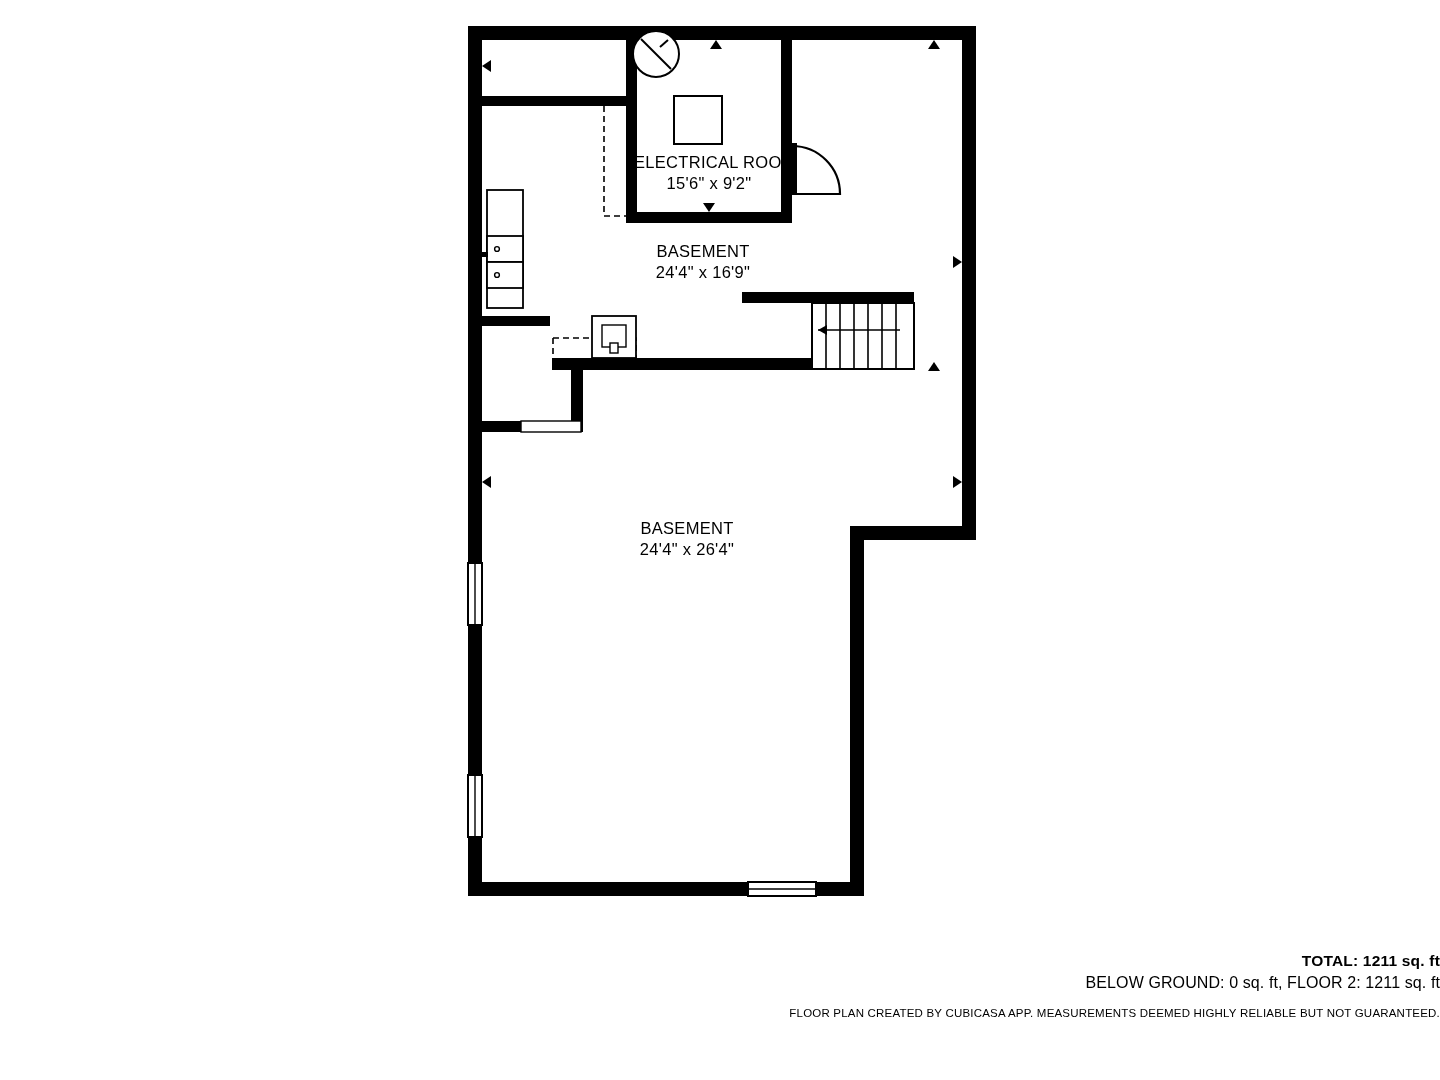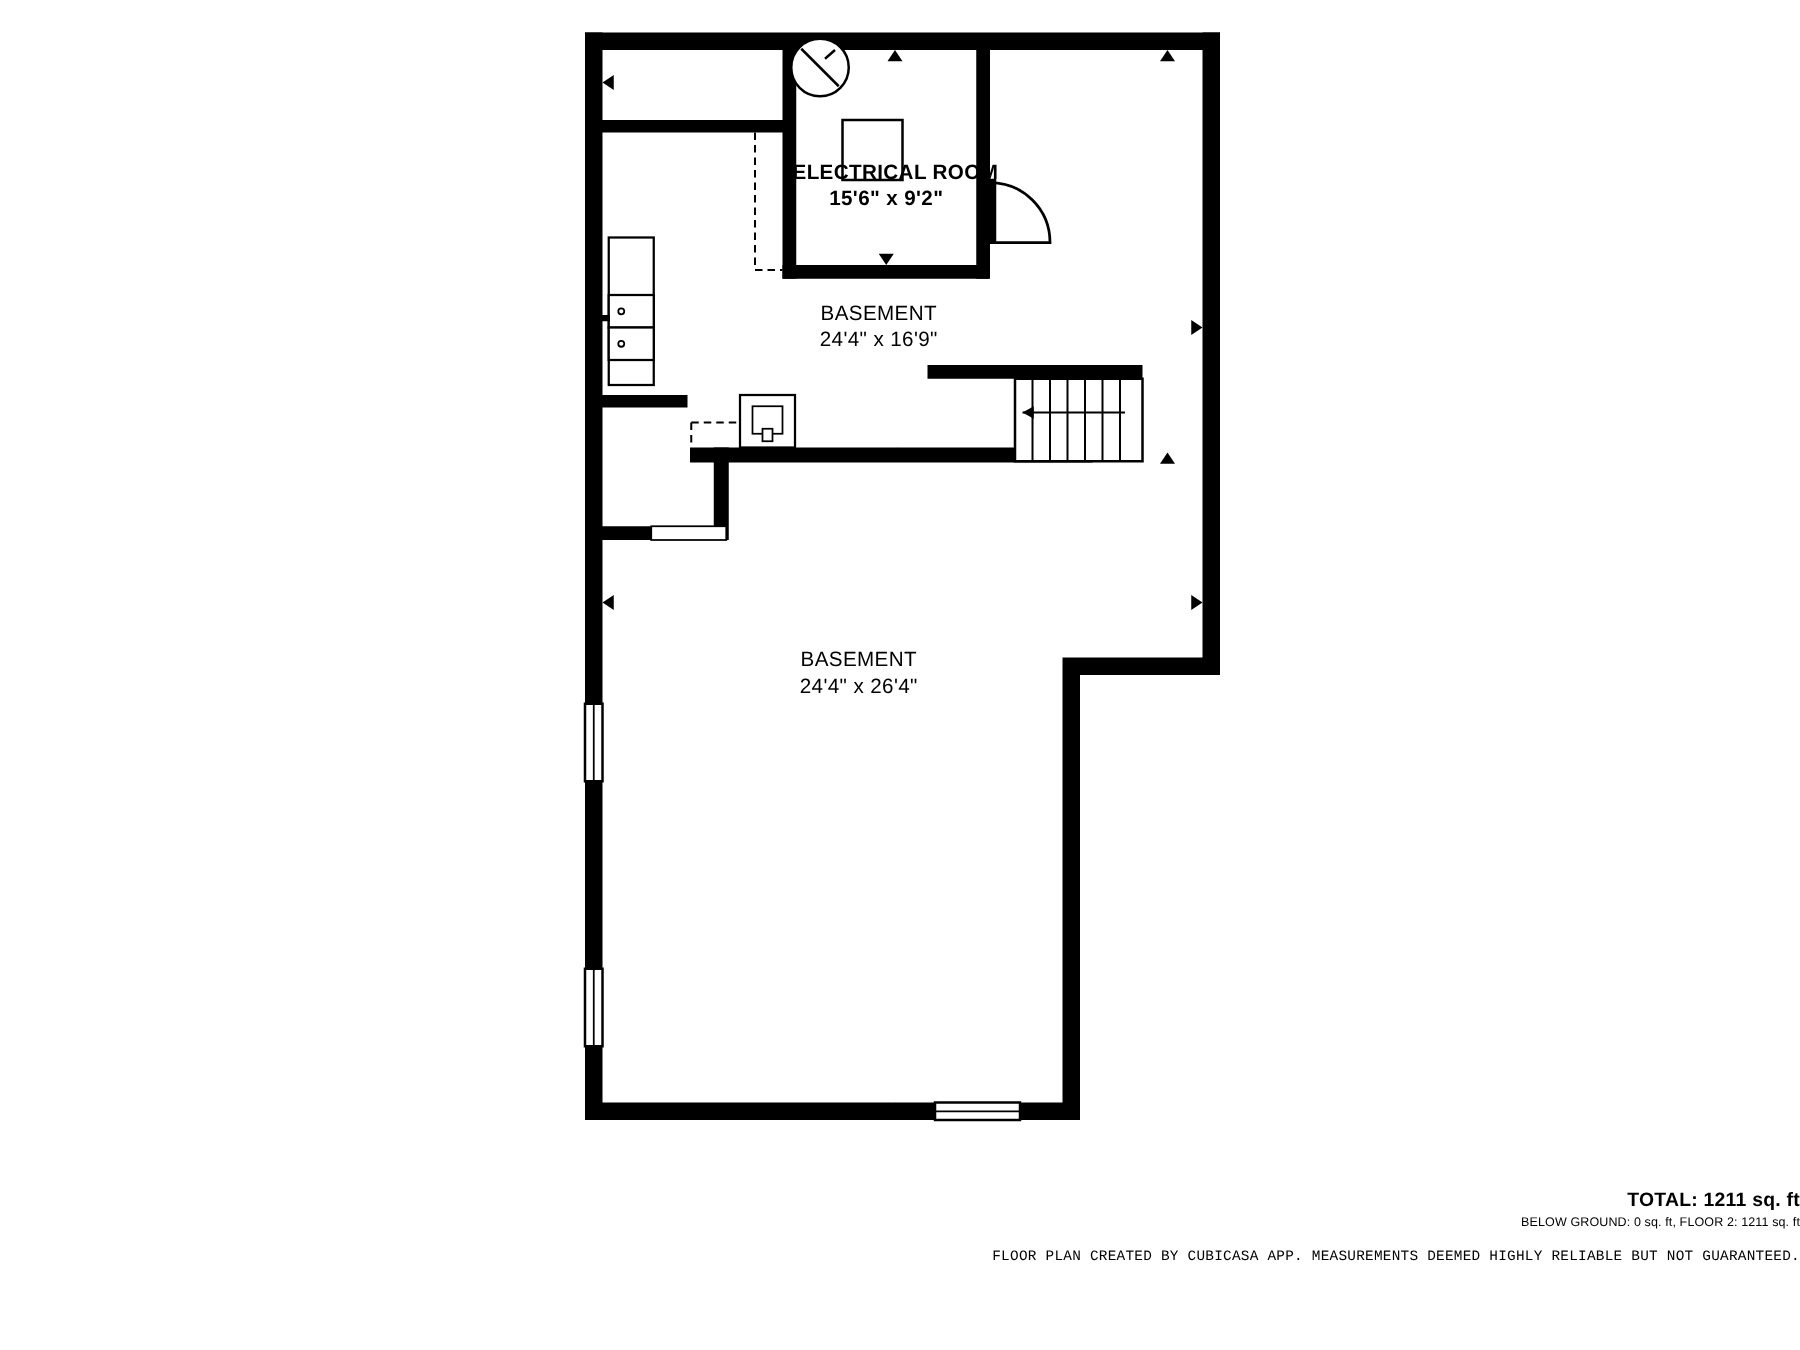--- a/index.html
+++ b/index.html
@@ -47,31 +47,30 @@
     width: 1440px;
     text-align: right;
   }
   #footer .total {
     font-size: 15.5px;
     font-weight: bold;
     letter-spacing: 0.2px;
     margin-bottom: 2px;
   }
   #footer .line {
-    font-size: 10px;
+    font-size: 16px;
     letter-spacing: 0.1px;
     line-height: 1.33;
     padding-left: 22px;
   }
   #footer .disclaimer {
     margin-top: 14px;
     font-size: 11.5px;
     letter-spacing: 0.2px;
     color: #000;
-    font-family: Liberation Mono, monospace;
   }
 </style>
 </head>
 <body>
 
 <div id="floorplan">
 
   <svg width="1440" height="930" viewBox="0 0 1440 930">
 
     <g fill="#000000">
@@ -187,21 +186,21 @@
 
       <path d="M 718 358 l 6 9 l -12 0 Z"></path>
       <path d="M 934 362 l 6 9 l -12 0 Z"></path>
 
       <path d="M 716 882 l 6 9 l -12 0 Z"></path>
     </g>
 
   </svg>
 
   
-  <div class="room-label" style="left:634px; top:128px; width:150px;font-weight:bold;">
+  <div class="room-label" style="left:634px; top:152px; width:150px;">
     <div class="name">ELECTRICAL ROOM</div>
     <div class="dims">15'6" x 9'2"</div>
   </div>
 
   <div class="room-label" style="left:628px; top:241px; width:150px;">
     <div class="name">BASEMENT</div>
     <div class="dims">24'4" x 16'9"</div>
   </div>
 
   <div class="room-label" style="left:612px; top:518px; width:150px;">

